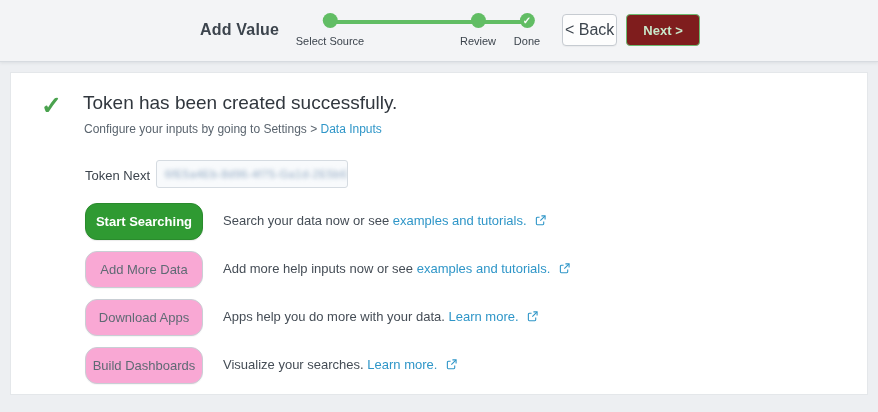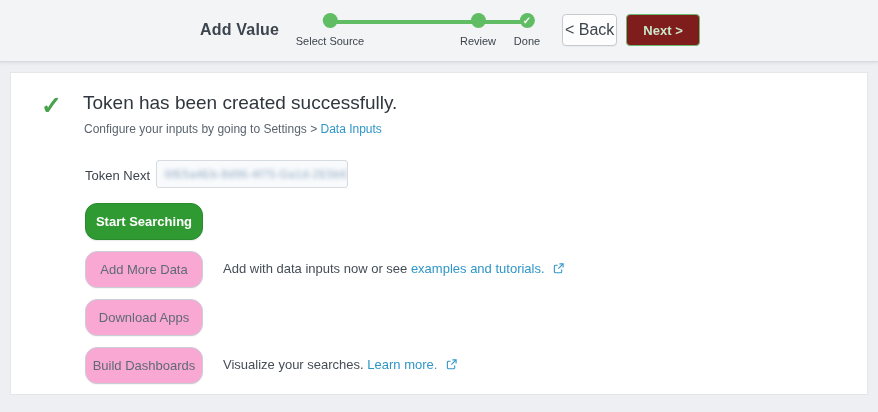--- a/index.html
+++ b/index.html
@@ -153,38 +153,58 @@
     <span>Configure your inputs by going to Settings &gt; </span><a class="link">Data Inputs</a>
   </div>
 
   <div class="token-label">Token Next</div>
   <div class="token-input">
     <span class="token-value">6fE5a4Eb-8d96-4f75-Ga1d-2E5b67c7e8</span>
   </div>
 
   <div class="action-row row-0">
     <button class="action-btn primary">Start Searching</button>
+    <div class="action-desc">
+      <span>Search your data now or see </span><a class="link">examples and tutorials.</a>
+      <span class="ext-icon">
+        <svg width="11" height="11" viewBox="0 0 12 12">
+            <path d="M5 2.5H2.6C1.7 2.5 1.5 3 1.5 3.6v6c0 .6.4 1 1 1h6c.6 0 1-.4 1-1V7" fill="none" stroke="#2f96c8" stroke-width="1.2"></path>
+            <path d="M7 1h4v4" fill="none" stroke="#2f96c8" stroke-width="1.2"></path>
+            <path d="M10.8 1.2L5.8 6.2" fill="none" stroke="#2f96c8" stroke-width="1.2"></path>
+          </svg>
+      </span>
+    </div>
   </div>
 
   <div class="action-row row-1">
     <button class="action-btn secondary">Add More Data</button>
     <div class="action-desc">
-      <span>Add with data inputs now or see </span><a class="link">examples and tutorials.</a>
+      <span>Add more help inputs now or see </span><a class="link">examples and tutorials.</a>
       <span class="ext-icon">
         <svg width="11" height="11" viewBox="0 0 12 12">
             <path d="M5 2.5H2.6C1.7 2.5 1.5 3 1.5 3.6v6c0 .6.4 1 1 1h6c.6 0 1-.4 1-1V7" fill="none" stroke="#2f96c8" stroke-width="1.2"></path>
             <path d="M7 1h4v4" fill="none" stroke="#2f96c8" stroke-width="1.2"></path>
             <path d="M10.8 1.2L5.8 6.2" fill="none" stroke="#2f96c8" stroke-width="1.2"></path>
           </svg>
       </span>
     </div>
   </div>
 
   <div class="action-row row-2">
     <button class="action-btn secondary">Download Apps</button>
+    <div class="action-desc">
+      <span>Apps help you do more with your data. </span><a class="link">Learn more.</a>
+      <span class="ext-icon">
+        <svg width="11" height="11" viewBox="0 0 12 12">
+            <path d="M5 2.5H2.6C1.7 2.5 1.5 3 1.5 3.6v6c0 .6.4 1 1 1h6c.6 0 1-.4 1-1V7" fill="none" stroke="#2f96c8" stroke-width="1.2"></path>
+            <path d="M7 1h4v4" fill="none" stroke="#2f96c8" stroke-width="1.2"></path>
+            <path d="M10.8 1.2L5.8 6.2" fill="none" stroke="#2f96c8" stroke-width="1.2"></path>
+          </svg>
+      </span>
+    </div>
   </div>
 
   <div class="action-row row-3">
     <button class="action-btn secondary">Build Dashboards</button>
     <div class="action-desc">
       <span>Visualize your searches. </span><a class="link">Learn more.</a>
       <span class="ext-icon">
         <svg width="11" height="11" viewBox="0 0 12 12">
             <path d="M5 2.5H2.6C1.7 2.5 1.5 3 1.5 3.6v6c0 .6.4 1 1 1h6c.6 0 1-.4 1-1V7" fill="none" stroke="#2f96c8" stroke-width="1.2"></path>
             <path d="M7 1h4v4" fill="none" stroke="#2f96c8" stroke-width="1.2"></path>

